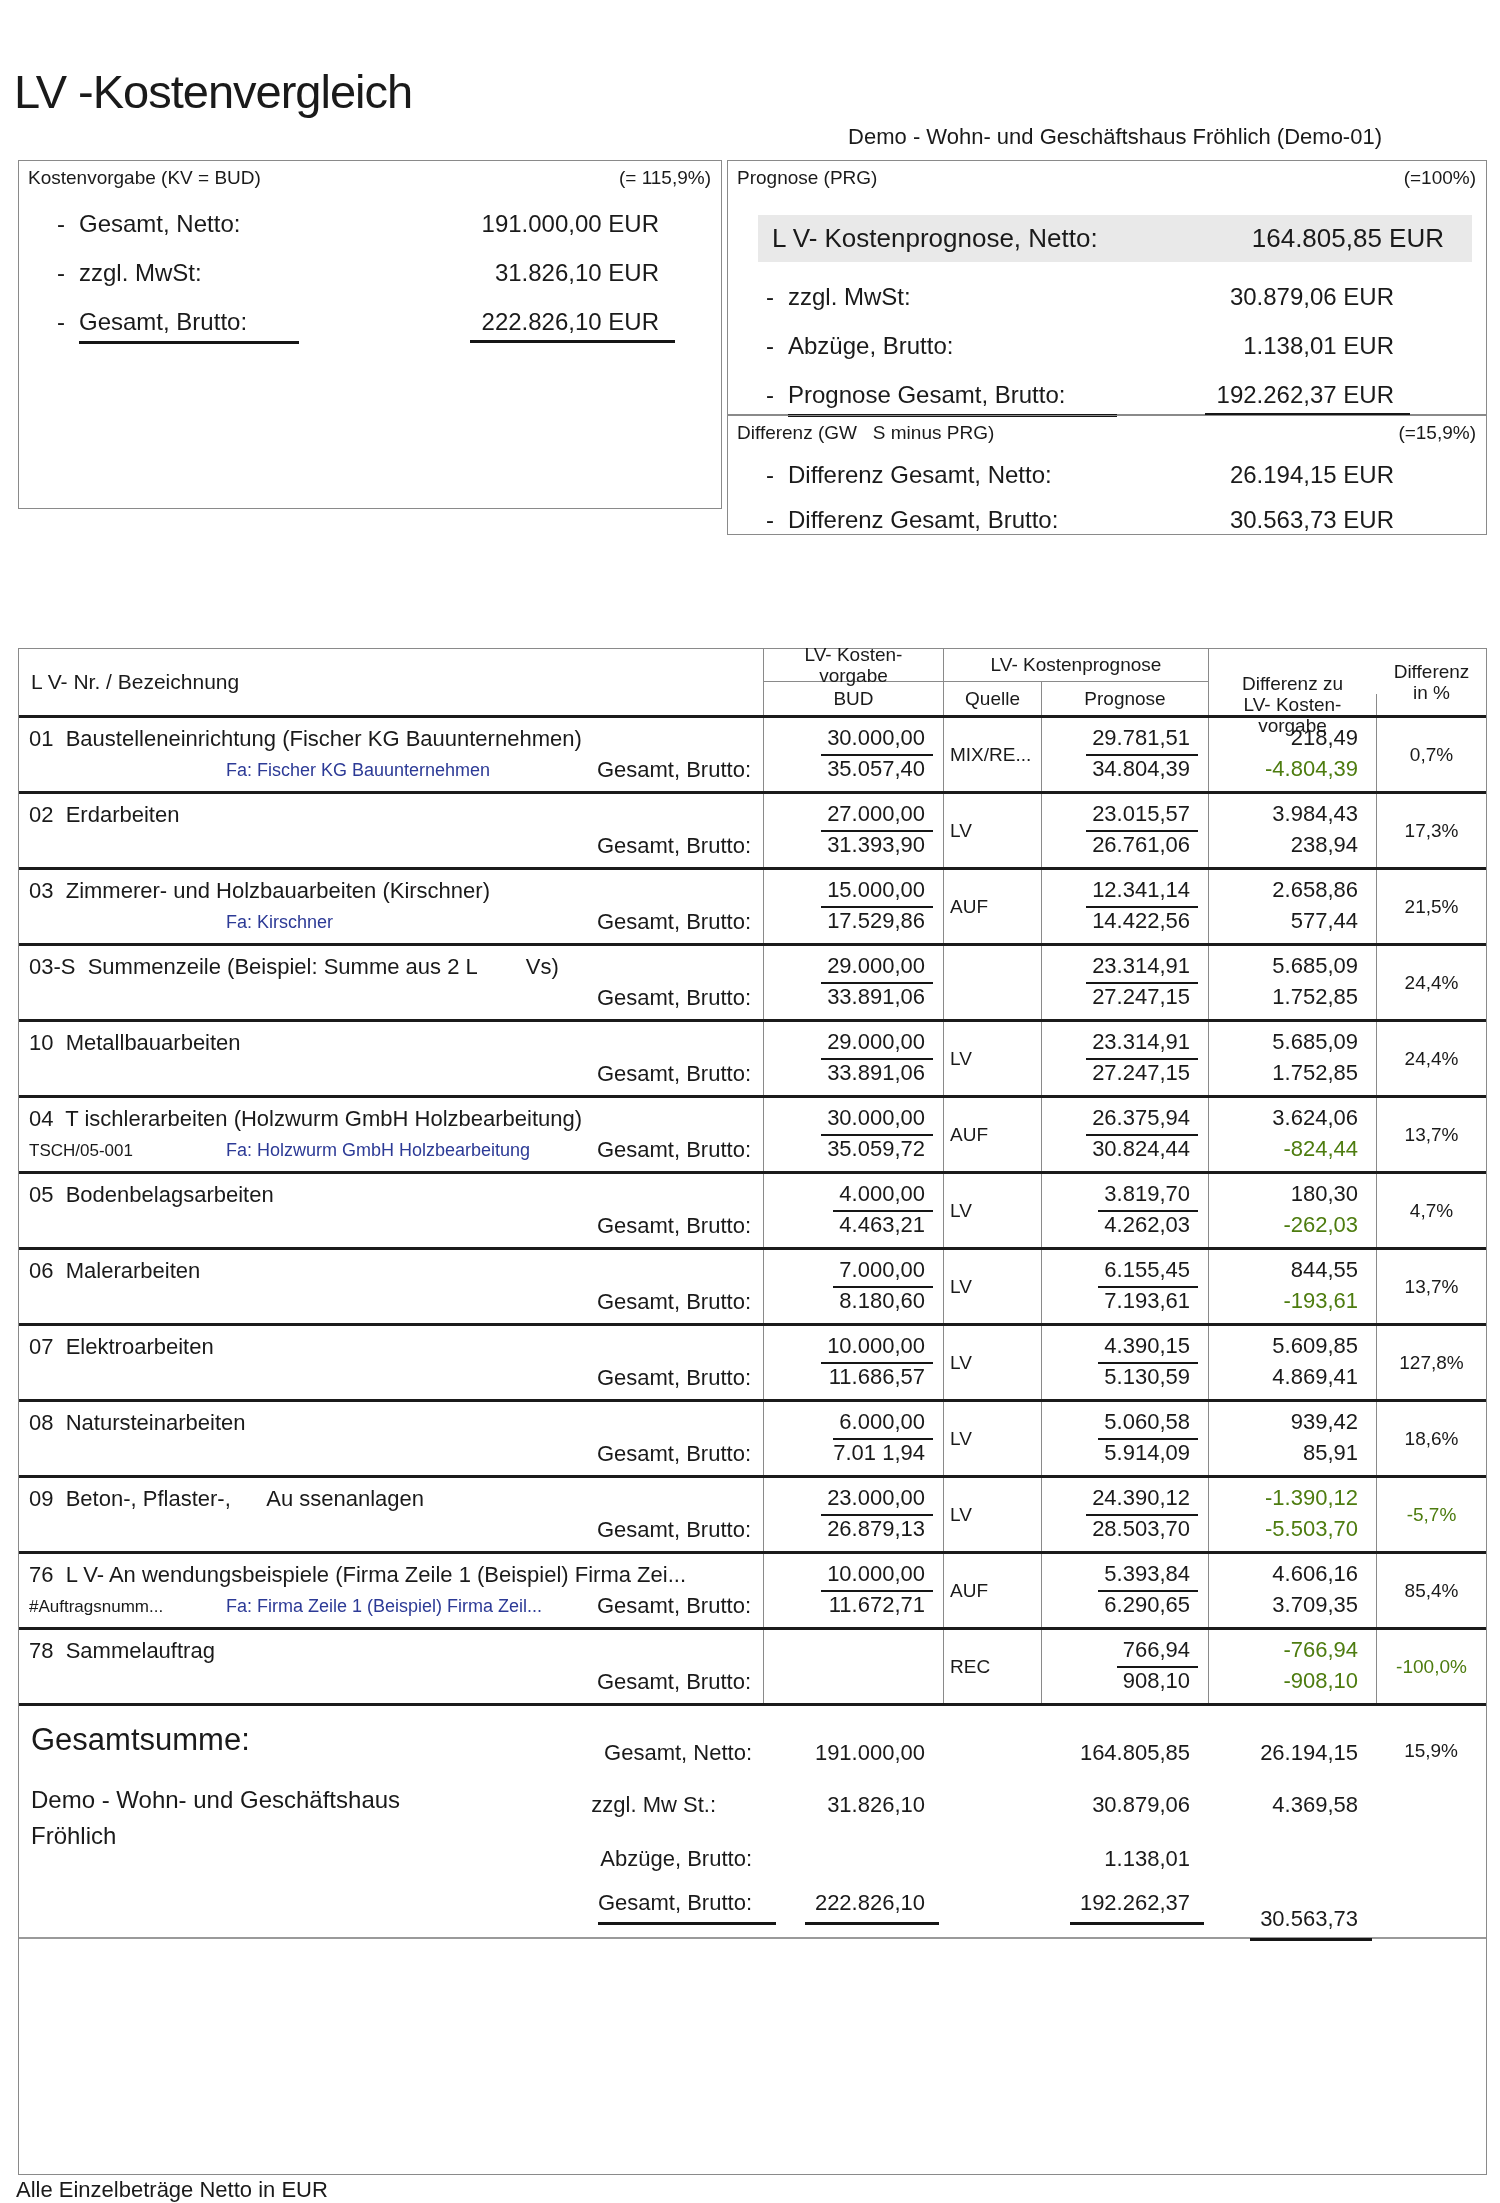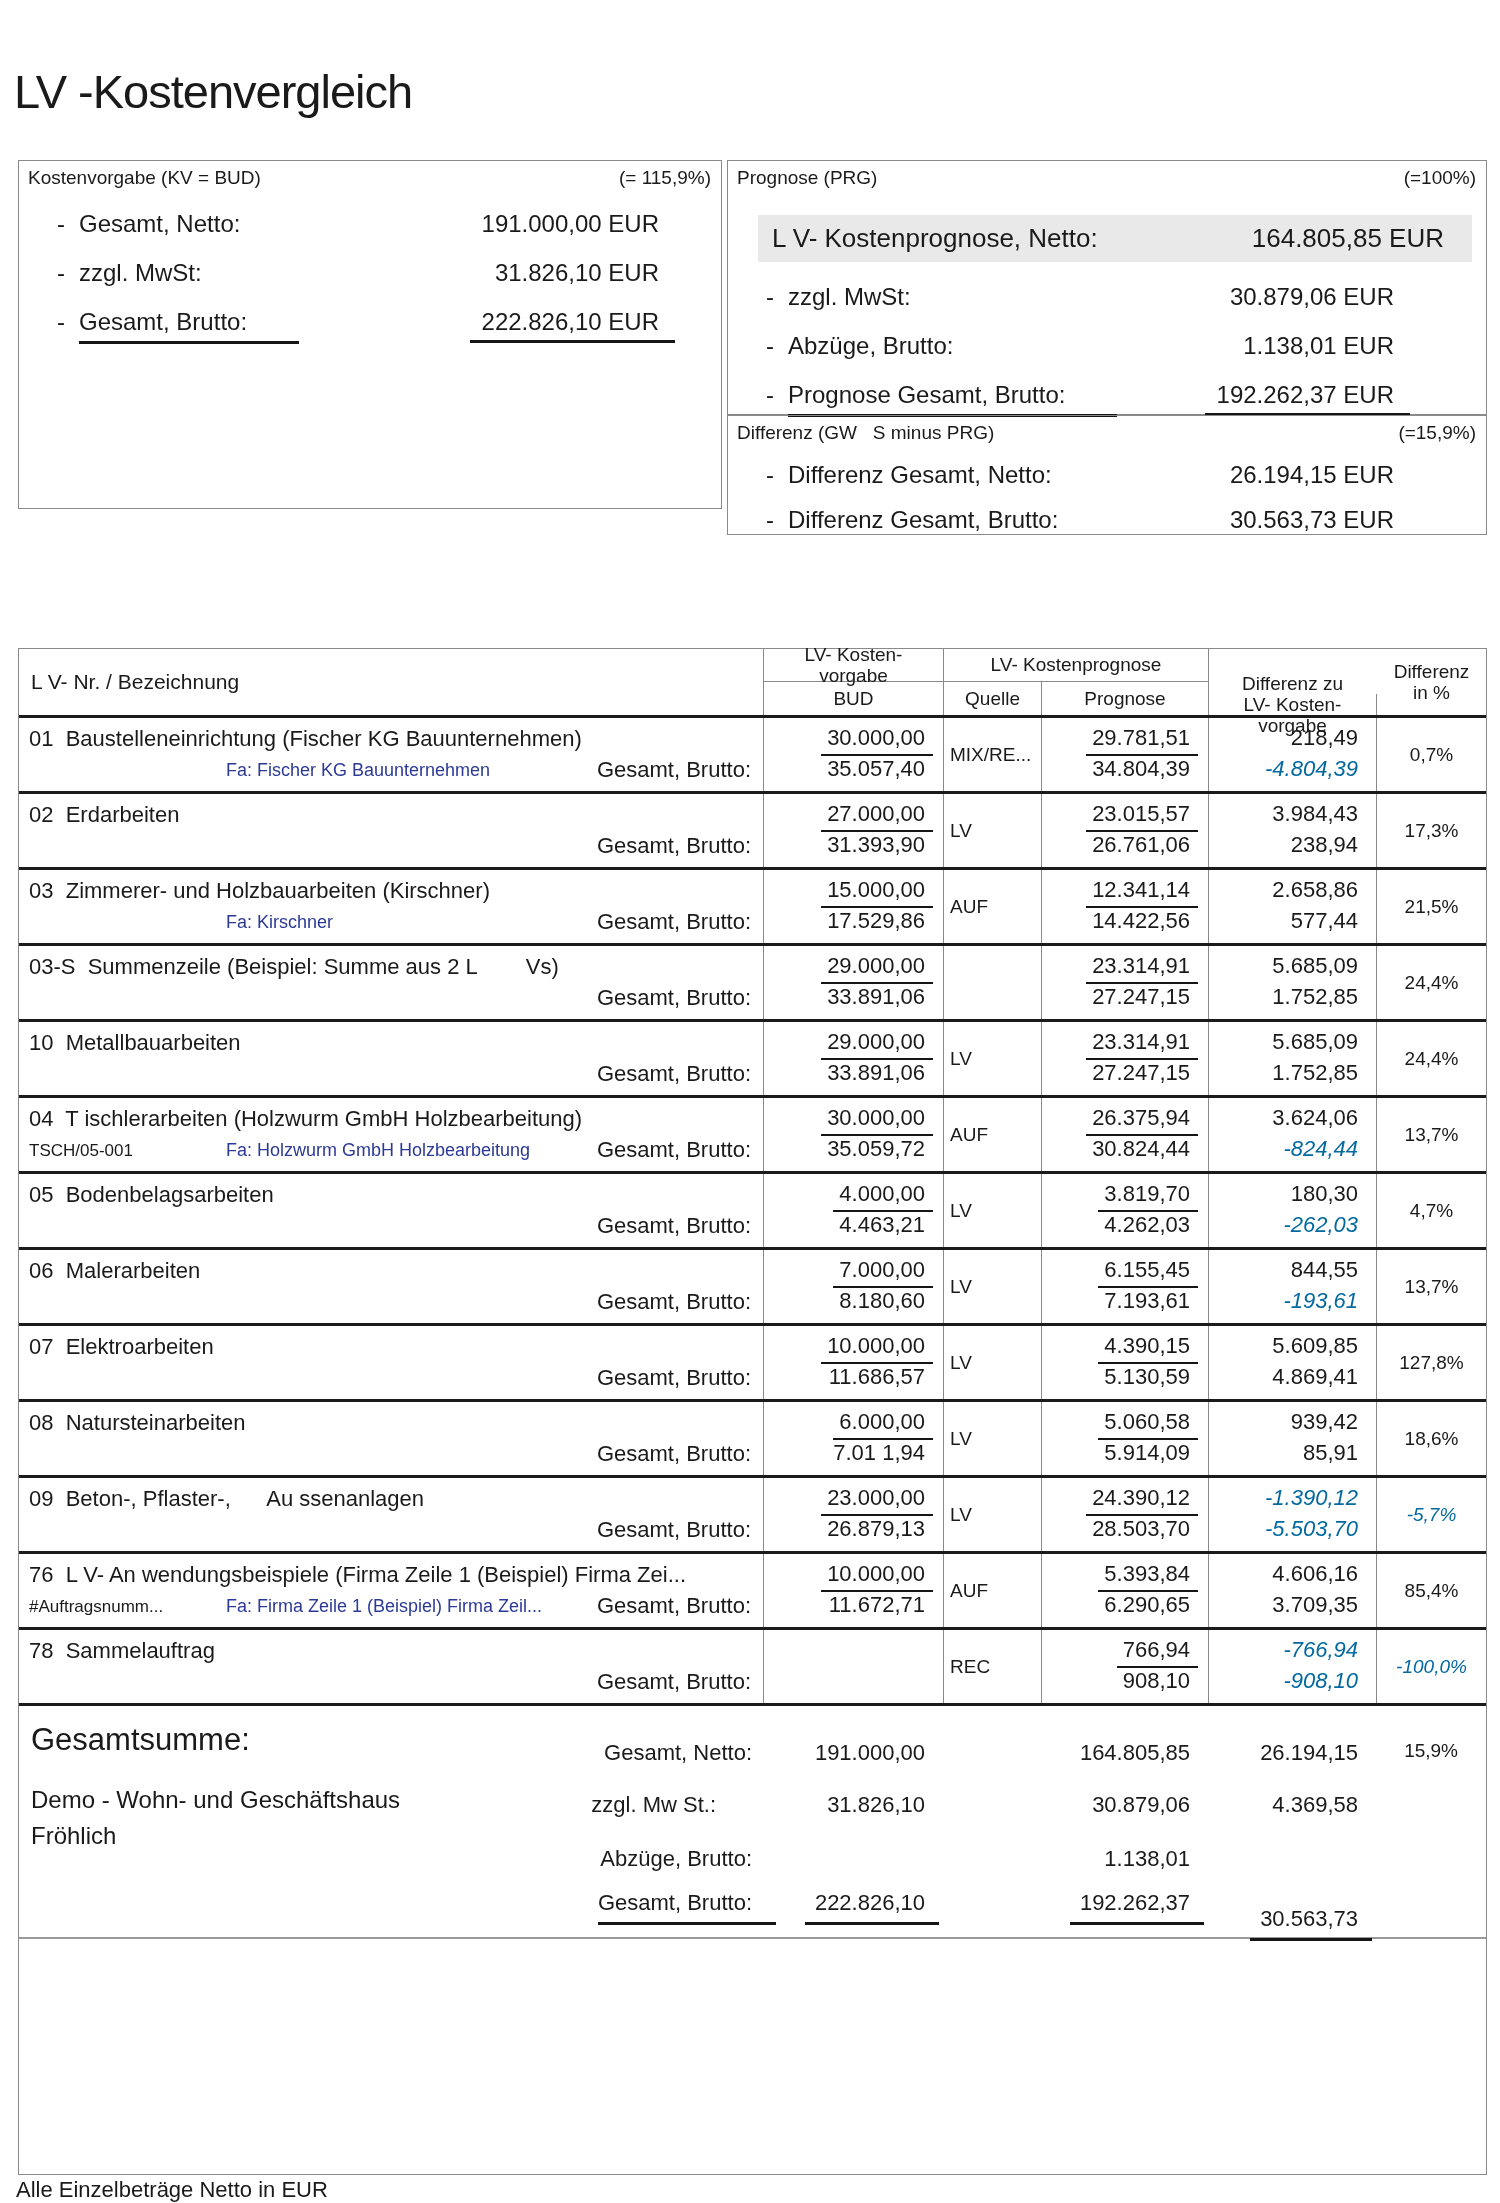--- a/index.html
+++ b/index.html
@@ -48,40 +48,41 @@
   .td:last-child { border-right:none; }
   .row-name { position:absolute; left:10px; top:8px; font-size:22px; white-space:pre; }
   .row-code { position:absolute; left:10px; bottom:10px; font-size:17px; }
   .row-fa   { position:absolute; left:207px; bottom:10px; font-size:18px; color:#2c3a96; white-space:pre; }
   .row-gb   { position:absolute; right:12px; bottom:8px; font-size:22px; }
   .v-top { position:absolute; top:7px; right:18px; font-size:22px; }
   .v-top.ul { border-bottom:2.5px solid #161616; padding:0 8px 3px 6px; margin-right:-8px; }
   .v-bot { position:absolute; bottom:9px; right:18px; font-size:22px; }
   .quelle { position:absolute; left:6px; top:50%; transform:translateY(-50%); font-size:19px; }
   .pct { position:absolute; top:50%; transform:translateY(-50%); width:100%; text-align:center; font-size:19px; }
-  .neg { color:#0369a1;font-style:italic; }
+  .neg { color:#4d7c0f; }
 
   
   .totals { height:234px; border-top:3px solid #1b1b1b; position:relative; font-size:22px; }
   .t-title { position:absolute; left:12px; top:16px; font-size:31px; }
   .t-project { position:absolute; left:12px; top:76px; font-size:24px; line-height:1.5; white-space:pre-line; }
   .t-label { position:absolute; font-size:22px; }
   .t-val { position:absolute; font-size:22px; }
   .t-u { border-bottom:3.5px solid #161616; padding:0 14px 6px 10px; margin-right:-14px; }
   .t-lu { border-bottom:3.5px solid #161616; padding:0 24px 6px 0; margin-right:-24px; }
 
   .empty-zone { flex:1; border-top:2px solid #9a9a9a; }
   .footer-note { position:absolute; left:16px; top:2177px; font-size:22px; }
 </style>
 </head>
 <body>
 
 <div class="page">
 
   <div class="title">LV -Kostenvergleich</div>
+  <div class="subtitle">Demo - Wohn- und Geschäftshaus Fröhlich (Demo-01)</div>
 
   <div class="panels">
 
     <div class="panel-left">
       <div class="panel-head">
         <span>Kostenvorgabe (KV = BUD)</span>
         <span>(= 115,9%)</span>
       </div>
       <div>
           <div class="p-row pad-l">

